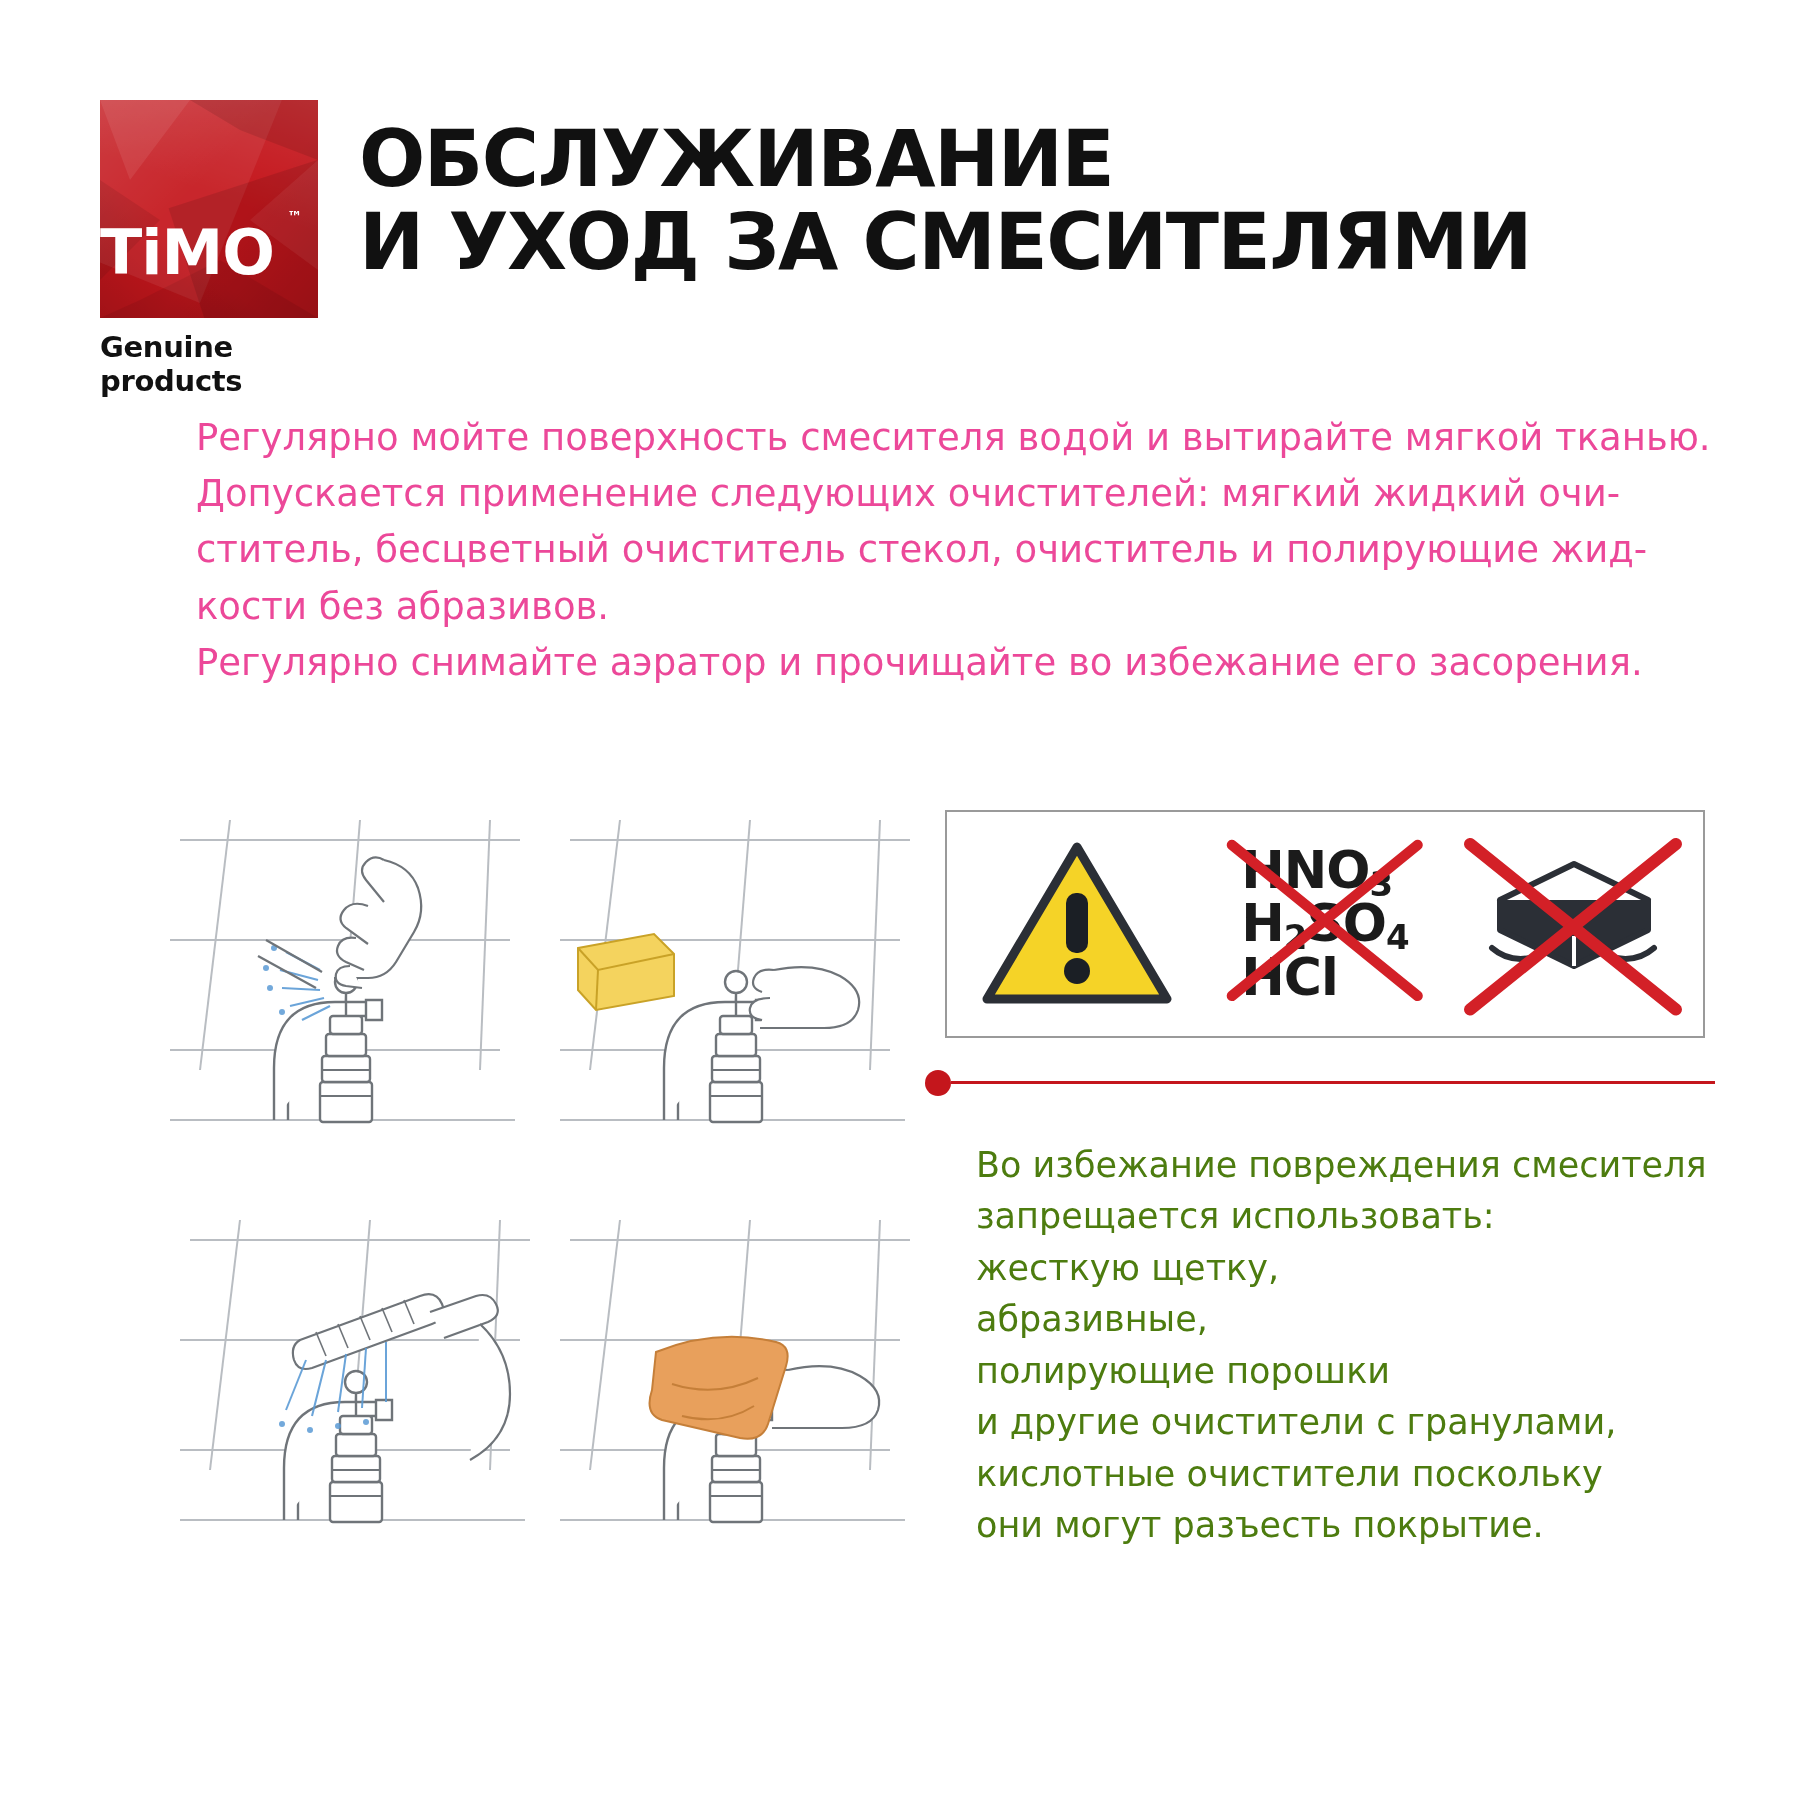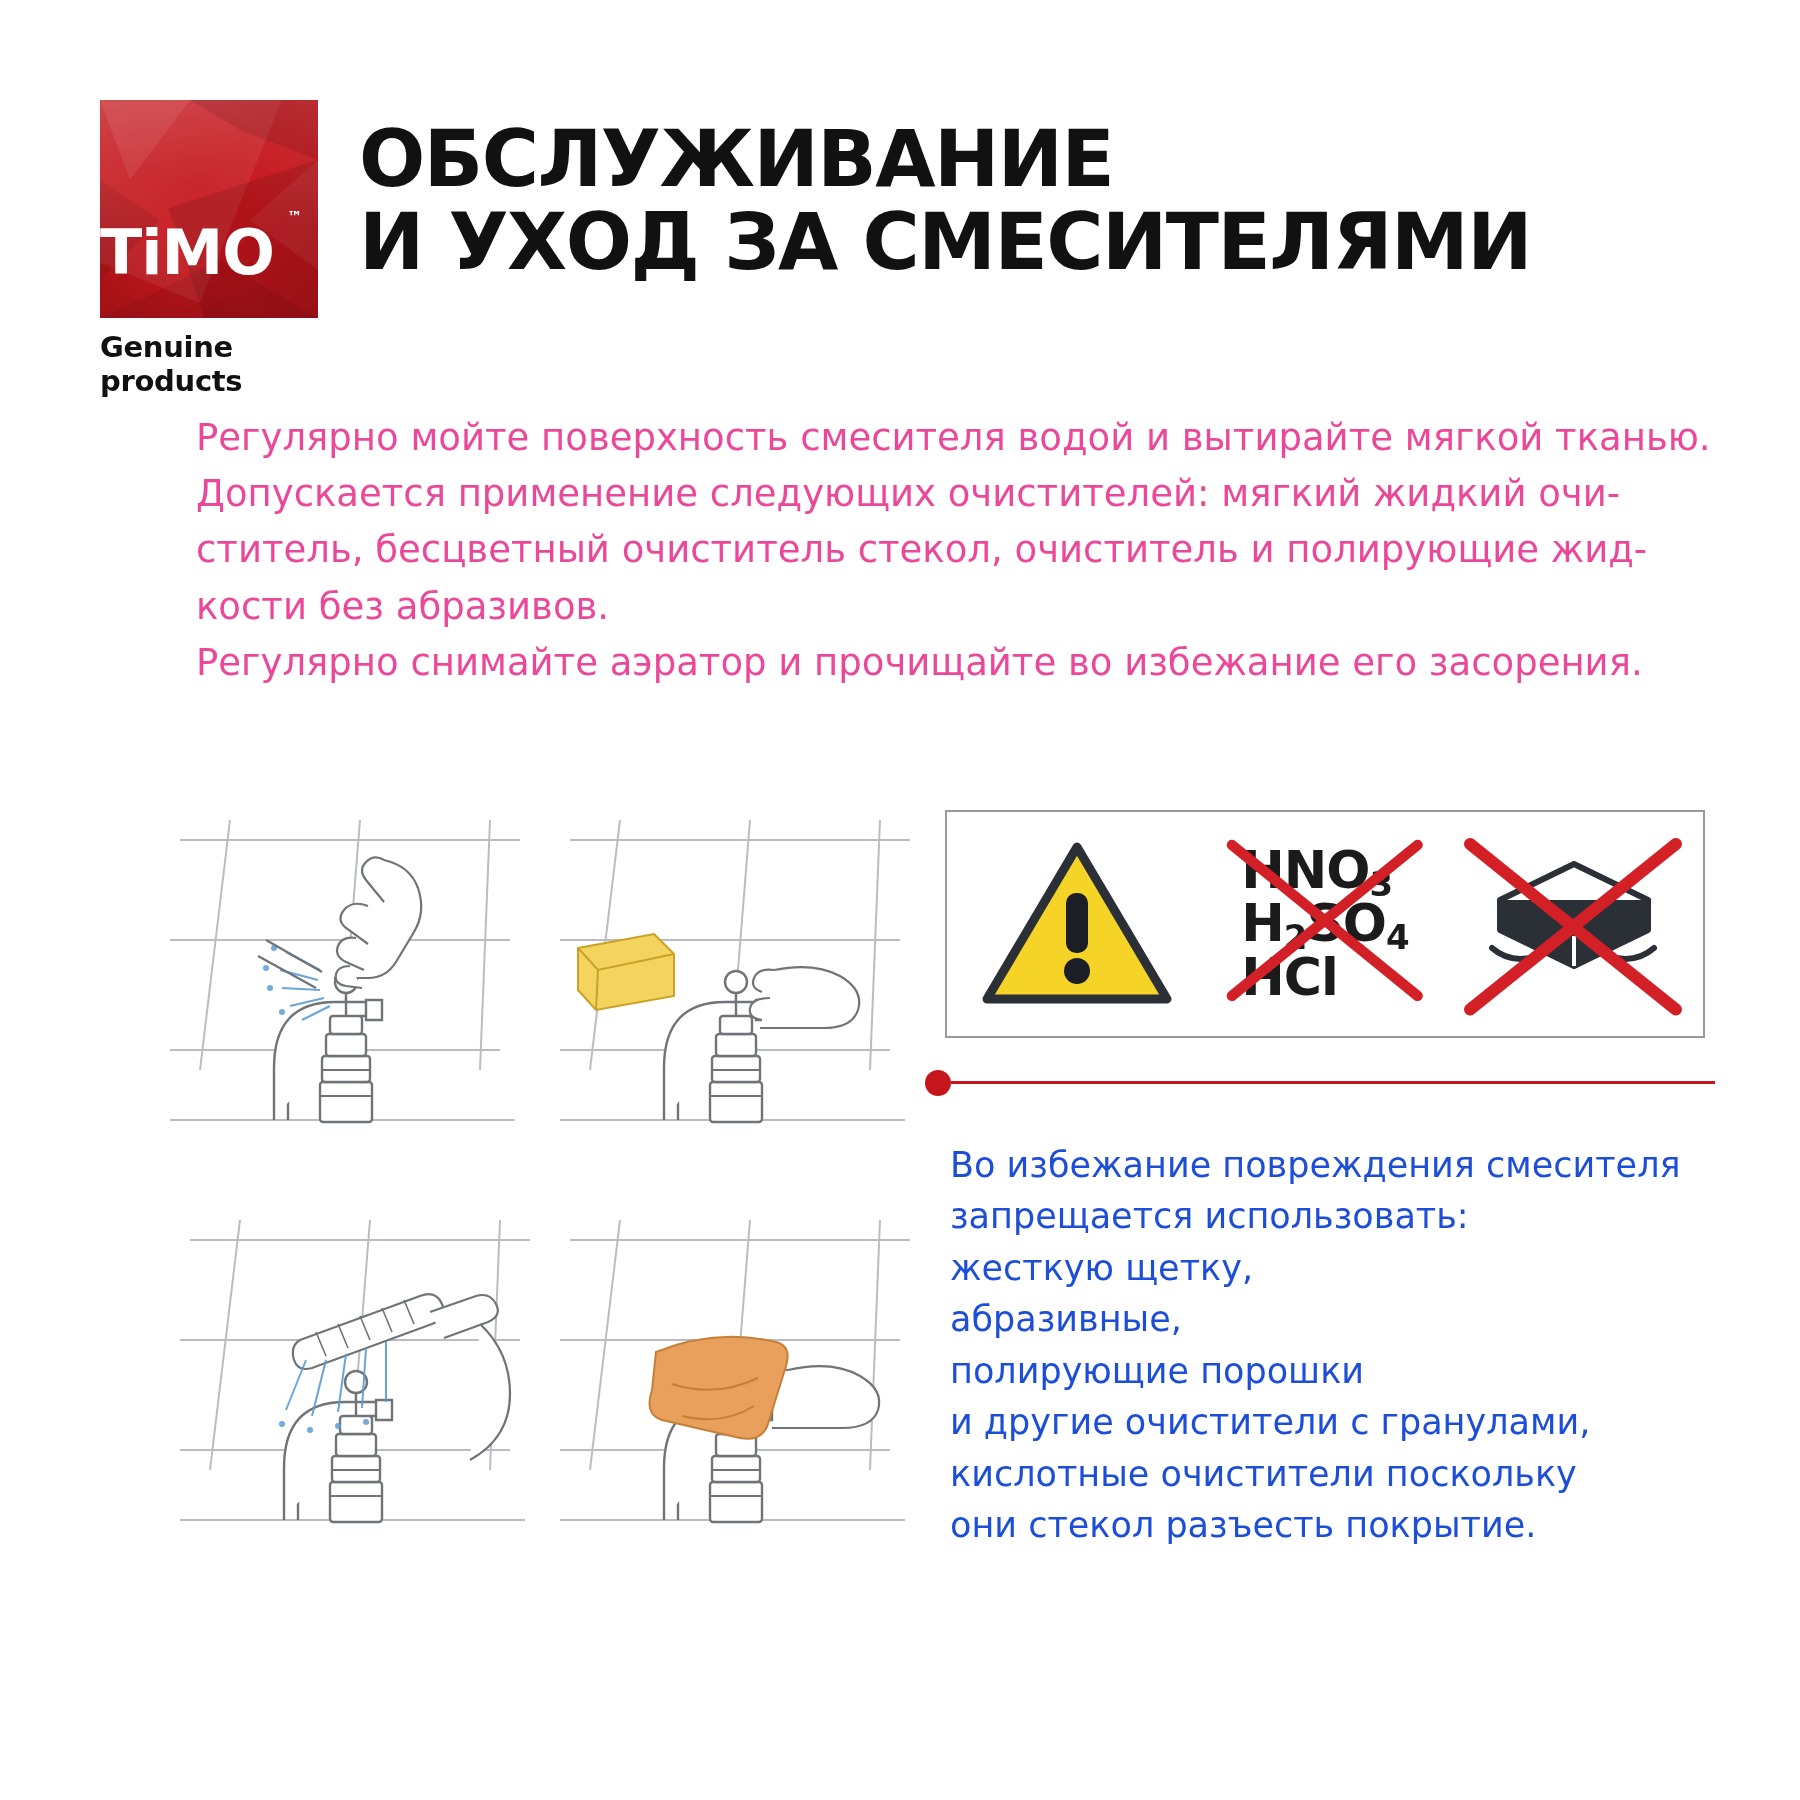--- a/index.html
+++ b/index.html
@@ -190,26 +190,26 @@
     left: 26px;
     top: 13px;
     right: 0;
     height: 3px;
     background: #c4161c;
   }
 
   
   .note {
     position: absolute;
-    left: 950px;
+    left: 976px;
     top: 1140px;
     width: 790px;
     font-size: 35px;
     line-height: 1.47;
-    color: #1d4ed8;
+    color: #4d7c0f;
   }
   .note p { margin: 0; }
 </style>
 </head>
 <body>
 
 <div class="header">
 
   <div class="logo-block">
     <div class="logo-square">
@@ -412,14 +412,14 @@
 </div>
 
 <div class="note">
   <p>Во избежание повреждения смесителя</p>
   <p>запрещается использовать:</p>
   <p>жесткую щетку,</p>
   <p>абразивные,</p>
   <p>полирующие порошки</p>
   <p>и другие очистители с гранулами,</p>
   <p>кислотные очистители поскольку</p>
-  <p>они стекол разъесть покрытие.</p>
+  <p>они могут разъесть покрытие.</p>
 </div>
 
 </body></html>

